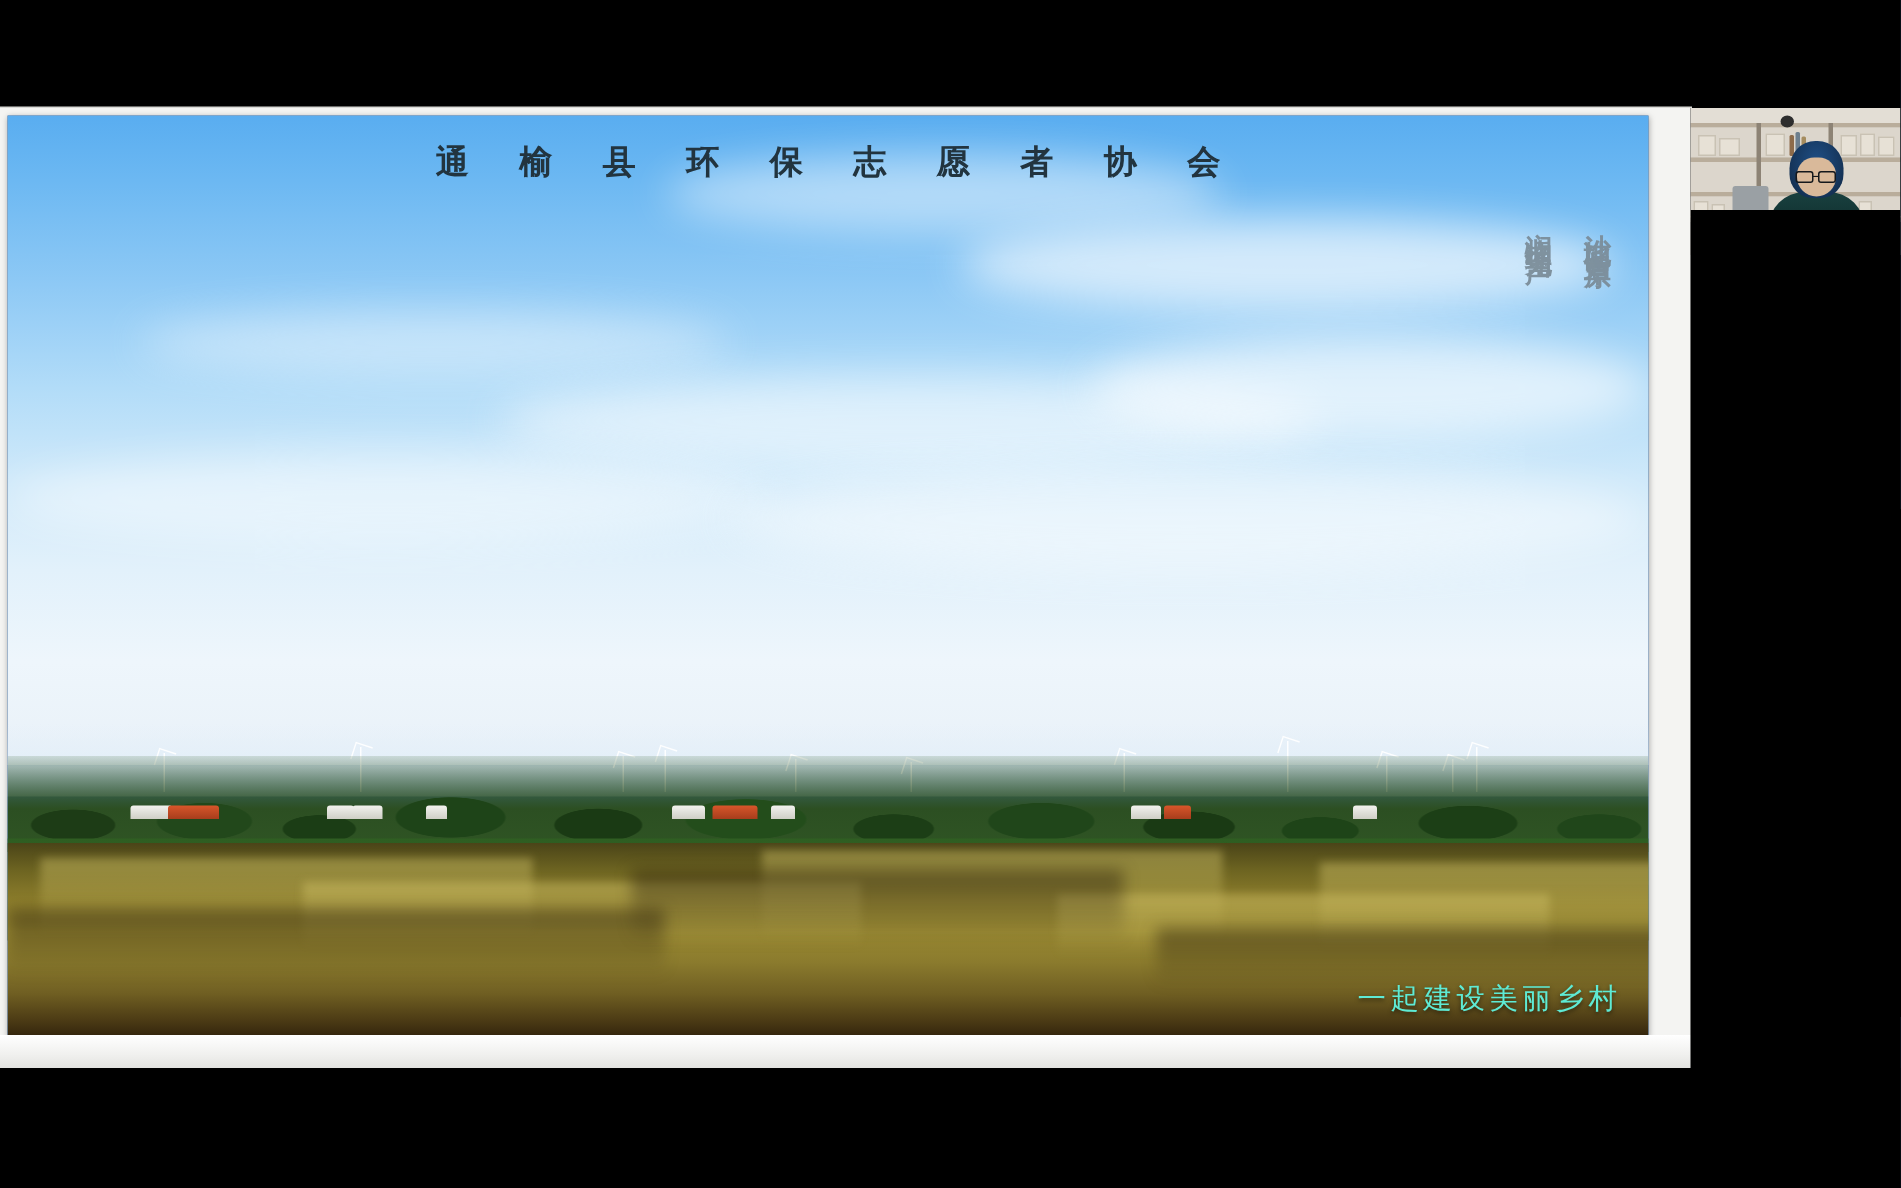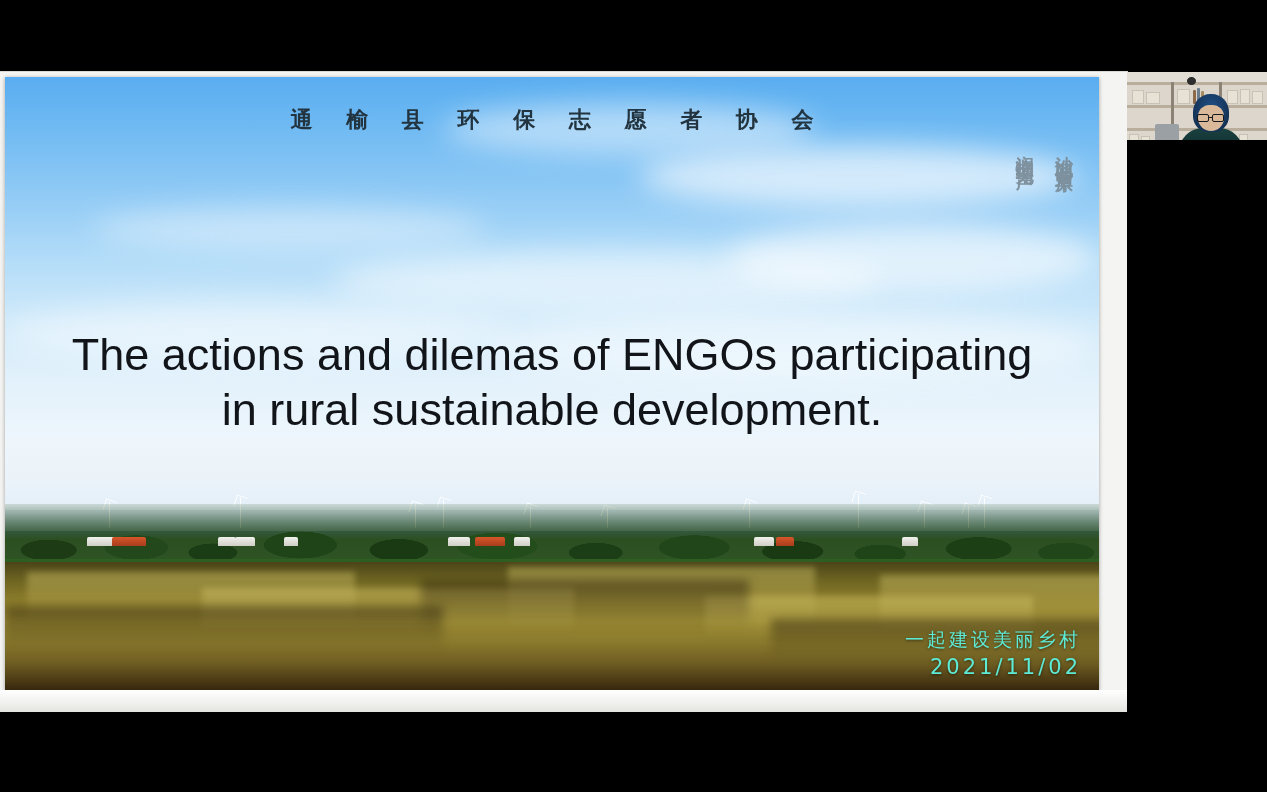--- a/index.html
+++ b/index.html
@@ -179,21 +179,21 @@
     font-family:"DejaVu Sans", sans-serif;
     font-size:7.5px;
     line-height:1.55;
     opacity:.82;
     white-space:nowrap;
   }
   #logo .sub .tiny{ font-size:6px; font-style:italic; opacity:.75; }
 
   
   #org-name{
-    position:absolute; left:0; right:0; top:28px;
+    position:absolute; left:0; right:0; top:16px;
     text-align:center;
     font-family:"DejaVu Sans", sans-serif;
     font-size:22px;
     font-weight:600;
     color:#22343f;
     letter-spacing:13px;
     text-indent:13px;
   }
 
   
@@ -383,25 +383,23 @@
       <div class="slide-text">
 
 
         <div id="org-name">通 榆 县 环 保 志 愿 者 协 会</div>
 
         <div id="couplet">
           <div class="col">润物细无声</div>
           <div class="col">沙地回归草原</div>
         </div>
 
-        <div id="title">The actions and dilemas of ENGOs participating in rural sustainable development.</div>
 
         <div id="slogan-block">
           <div id="slogan">一起建设美丽乡村</div>
-          <div id="slide-date">2021/11/02</div>
         </div>
 
       </div>
     </div>
   </div>
 
   <div id="webcam-tile">
     <div id="webcam-video">
 
       <div class="shelfwall" style="top:0;height:10px;background:#e3ded5;"></div>

